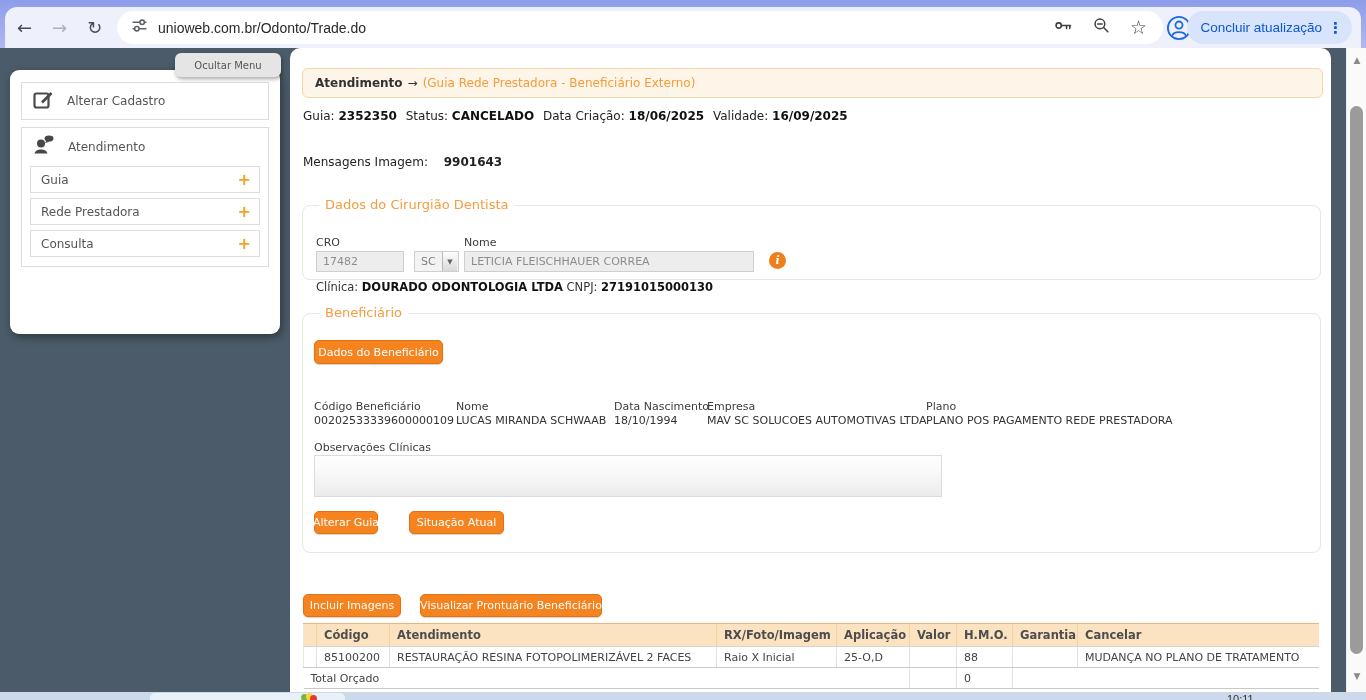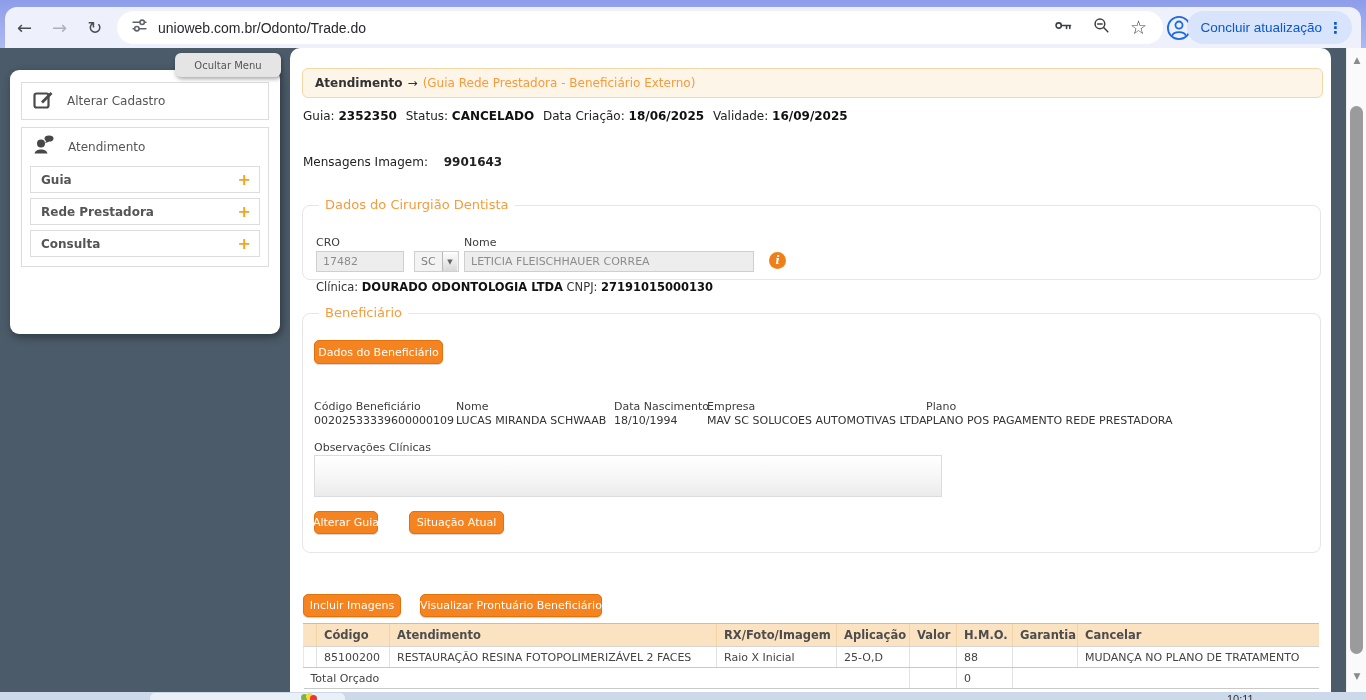--- a/index.html
+++ b/index.html
@@ -36,21 +36,21 @@
 
   
   .sidebar{position:absolute;left:10px;top:22px;width:270px;height:264px;background:#fff;
     border-radius:9px;box-shadow:2px 3px 9px rgba(0,0,0,.4);padding:12px 11px;z-index:2;}
   .side-box{border:1px solid #ddd;background:#fff;}
   .side-item{display:flex;align-items:center;height:38px;padding:0 10px;cursor:pointer;}
   .side-item .lab{font-size:12px;color:#555;margin-left:12px;}
   .side-group{margin-top:7px;padding-bottom:4px;}
   .sub-row{margin:0 8px 5px 8px;height:27px;border:1px solid #ddd;display:flex;
     align-items:center;padding:0 8px 0 10px;cursor:pointer;}
-  .sub-row .lab{font-size:12px;font-weight:bold;color:#555;}
+  .sub-row .lab{font-size:12px;font-weight:normal;color:#555;}
   .sub-row .plus{margin-left:auto;color:#f5a21f;font-size:16px;font-weight:bold;line-height:1;}
   .mt12{margin-top:12px;}
 
   
   .content{position:absolute;left:290px;top:0;width:1041px;height:644px;background:#fff;
     border-radius:10px 10px 0 0;}
 
   .hdr-box{position:absolute;left:12px;top:20px;width:1021px;height:30px;background:#fdf5e7;
     border:1px solid #f3d7a6;border-radius:6px;display:flex;align-items:center;padding:0 12px;
     font-size:12px;}

